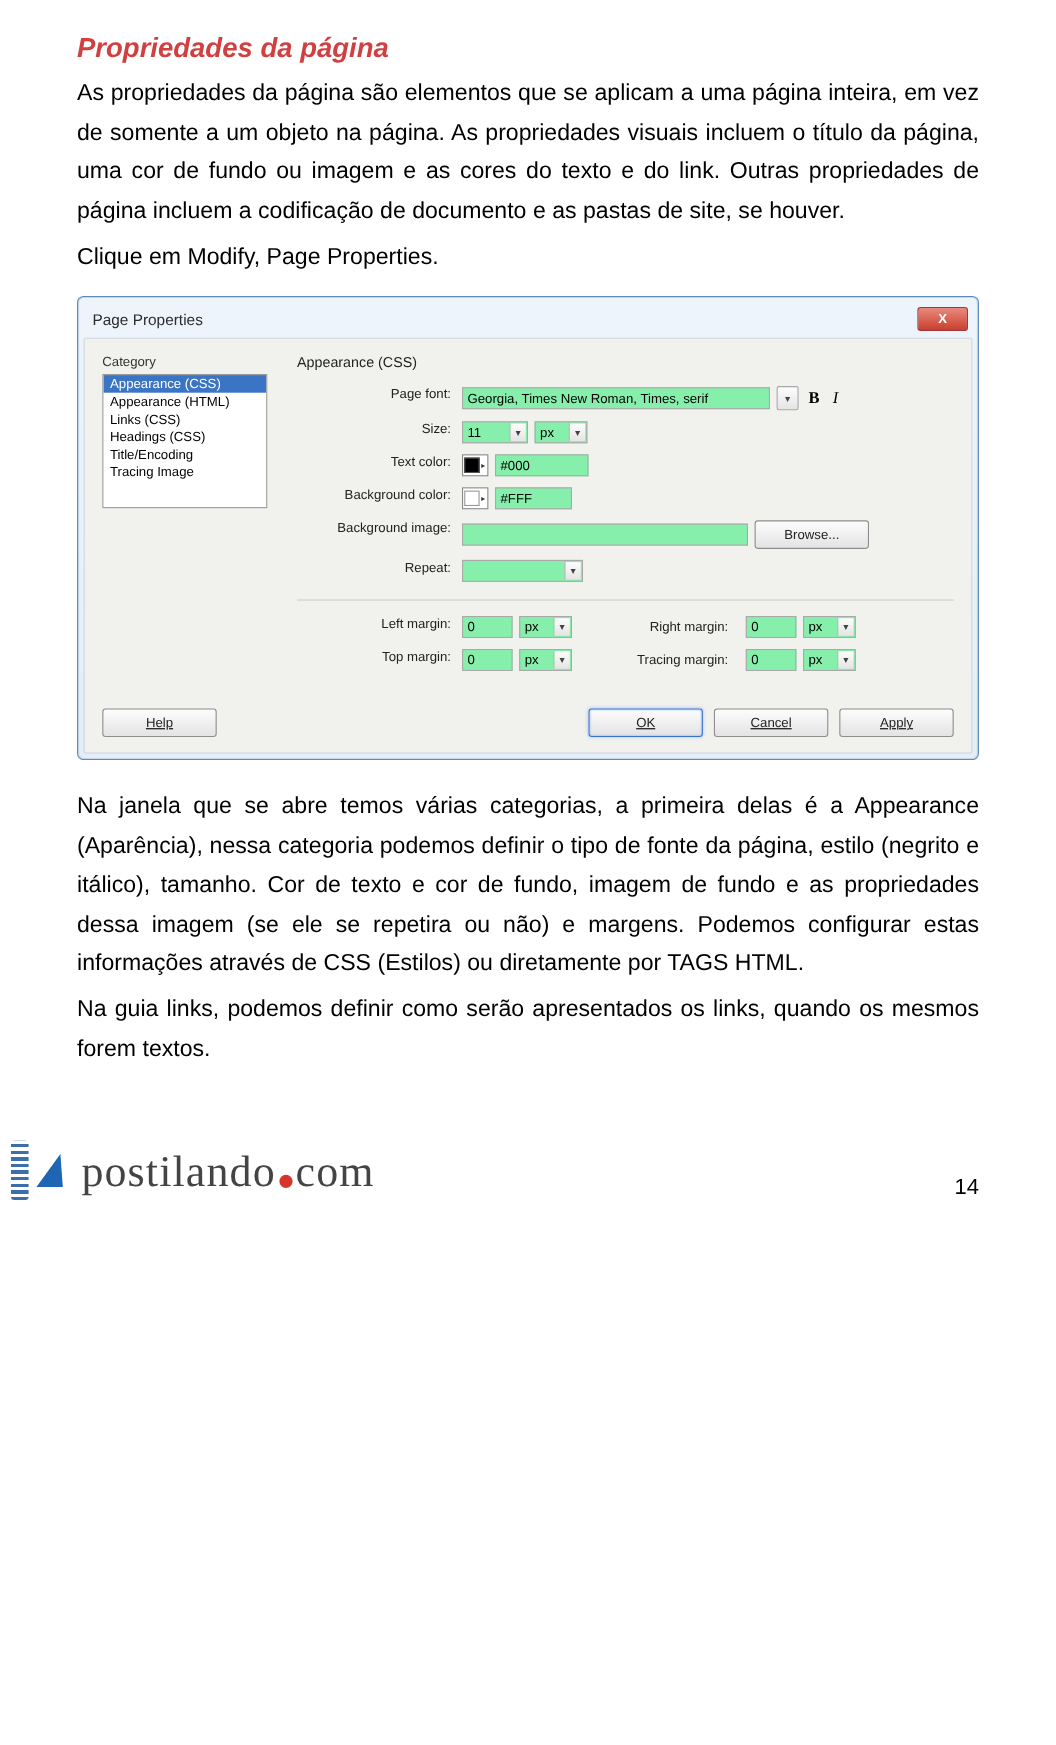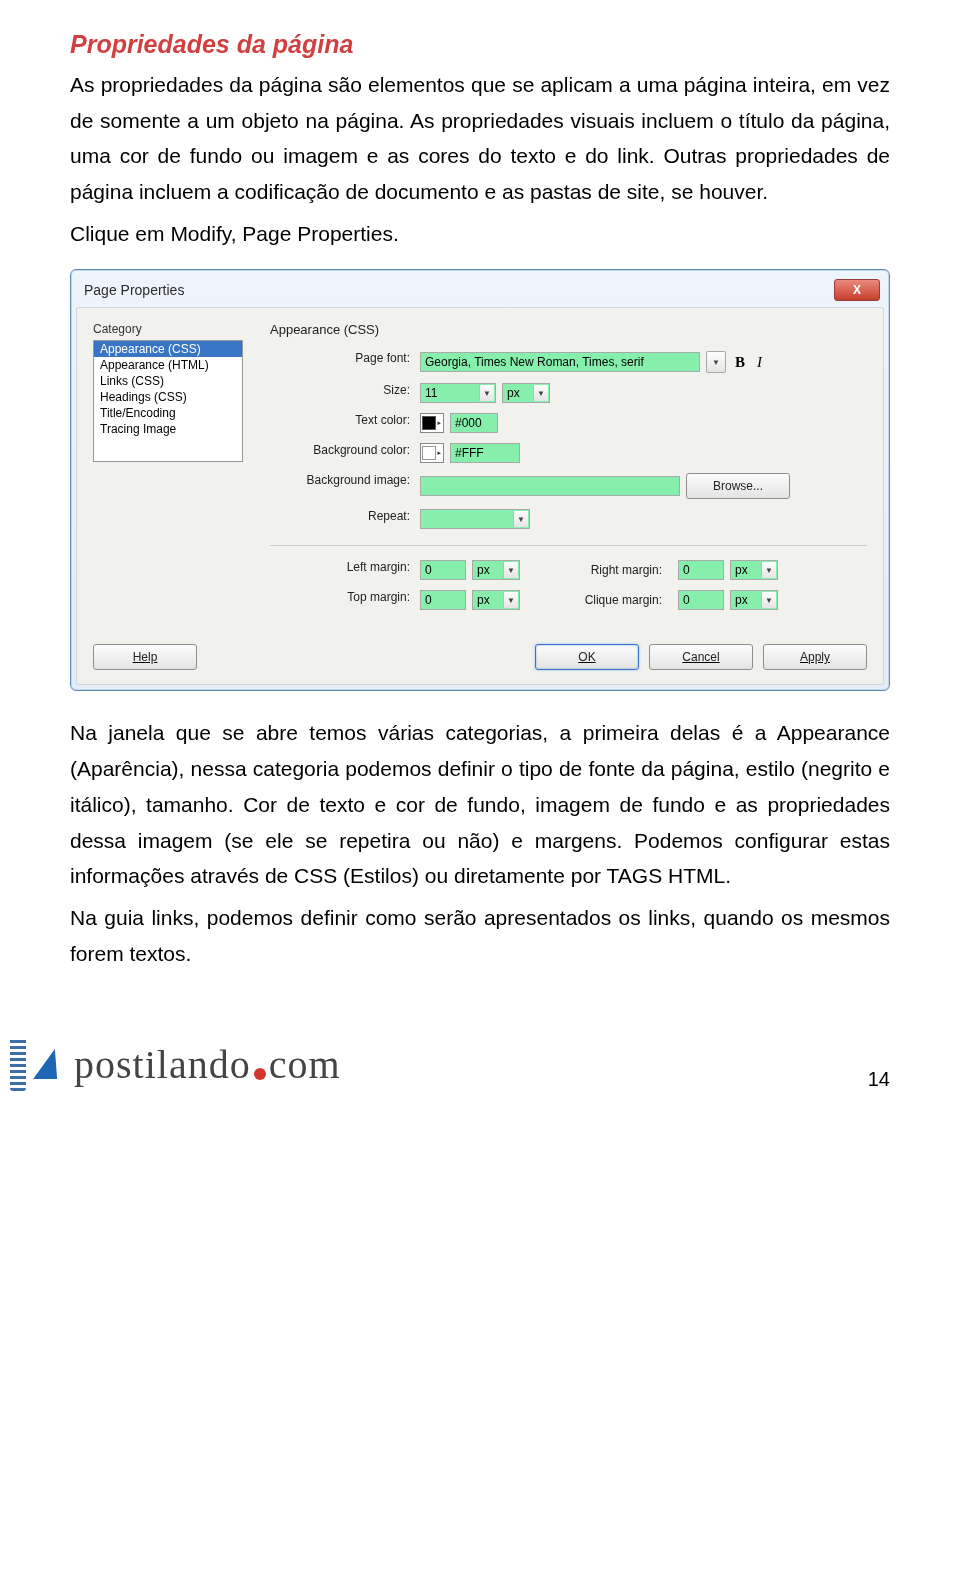--- a/index.html
+++ b/index.html
@@ -265,39 +265,39 @@
               </div>
               <div class="arrow standalone">▼</div>
               <span class="bi bold">B</span>
               <span class="bi italic">I</span>
             </div>
           </div>
 
           <div class="form-row">
             <div class="lbl">Size:</div>
             <div class="ctrl">
-              <div class="combo" style="width:76px;">
+              <div class="combo" style="width:60px;">
                 <span>11</span>
                   <div class="arrow">▼</div>
               </div>
               <div class="combo" style="width:48px;">
                 <span>px</span>
                   <div class="arrow">▼</div>
               </div>
             </div>
           </div>
 
           <div class="form-row">
             <div class="lbl">Text color:</div>
             <div class="ctrl">
               <div class="swatch black">
                   <div class="chip"></div>
                   <span class="mini-arrow">▸</span>
                 </div>
-              <div class="inp" style="width:48px;display:flex;align-items:center;">
+              <div class="inp" style="width:85px;display:flex;align-items:center;">
                   <span>#000</span>
                 </div>
             </div>
           </div>
 
           <div class="form-row">
             <div class="lbl">Background color:</div>
             <div class="ctrl">
               <div class="swatch white">
                   <div class="chip"></div>
@@ -355,21 +355,21 @@
             <div class="lbl">Top margin:</div>
             <div class="ctrl">
               <div class="inp" style="width:46px;display:flex;align-items:center;">
                   <span>0</span>
                 </div>
               <div class="combo" style="width:48px;">
                   <span>px</span>
                   <div class="arrow">▼</div>
                 </div>
               <div style="width:30px;"></div>
-              <div class="lbl" style="width:100px;">Clique margin:</div>
+              <div class="lbl" style="width:100px;">Tracing margin:</div>
               <div class="inp" style="width:46px;display:flex;align-items:center;">
                   <span>0</span>
                 </div>
               <div class="combo" style="width:48px;">
                   <span>px</span>
                   <div class="arrow">▼</div>
                 </div>
             </div>
           </div>
 

